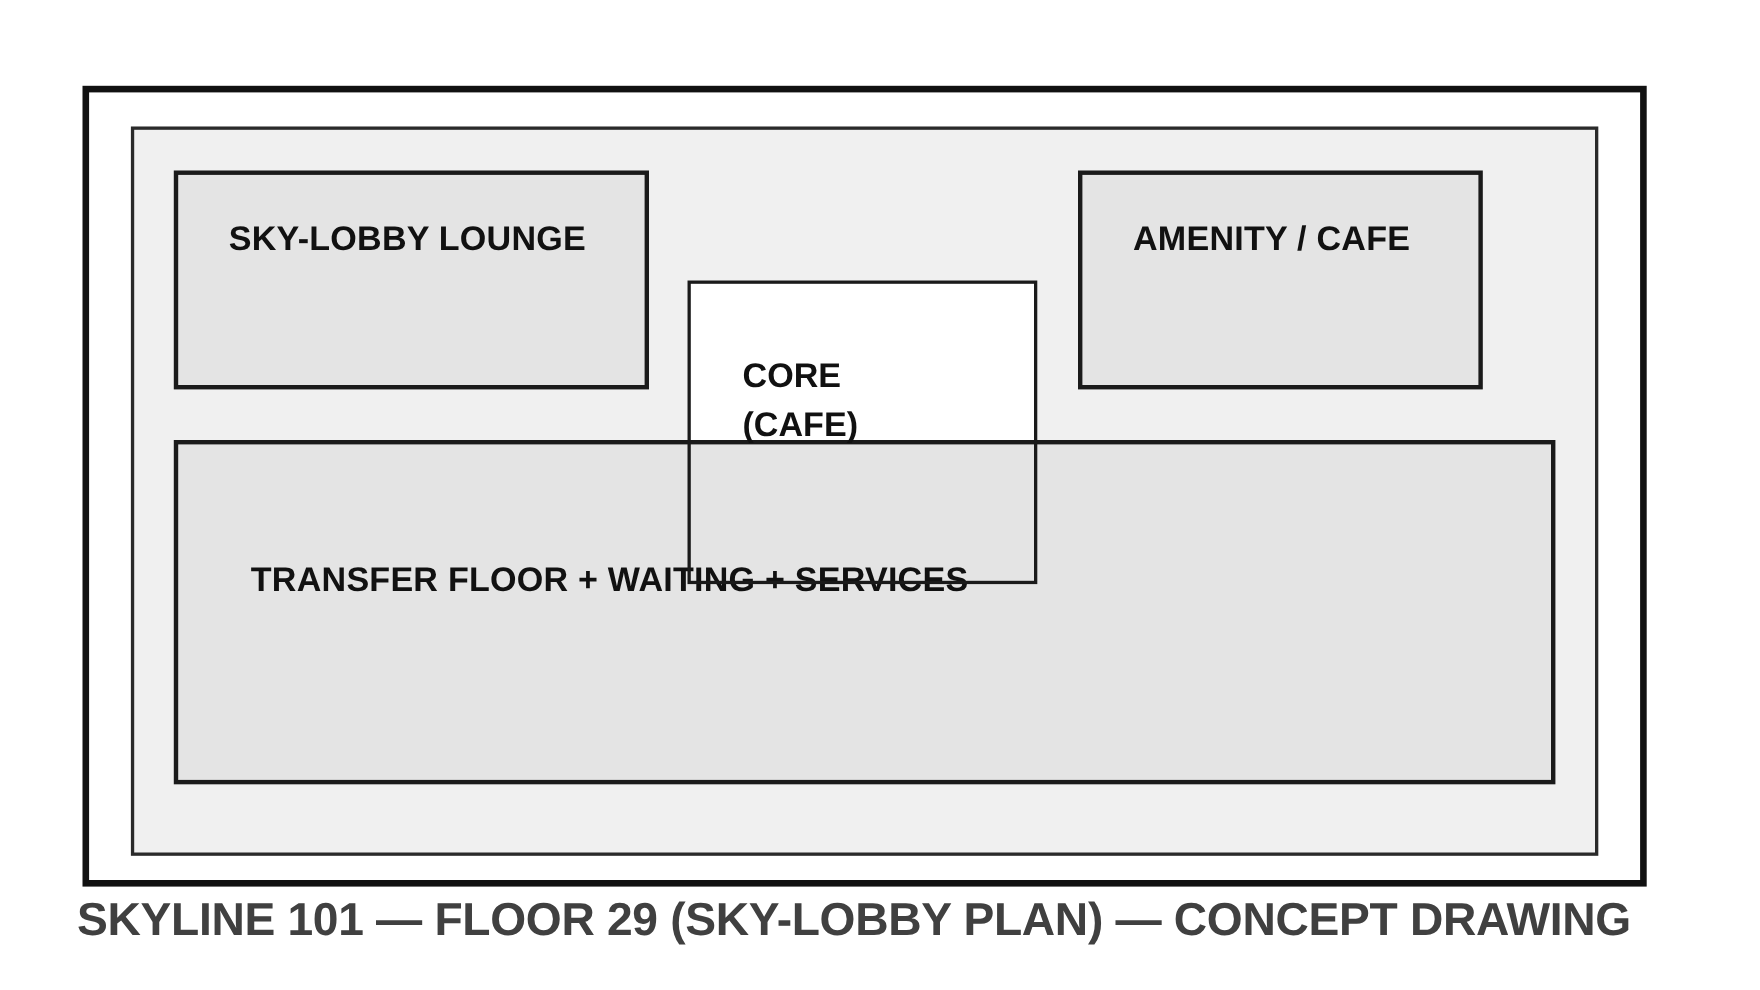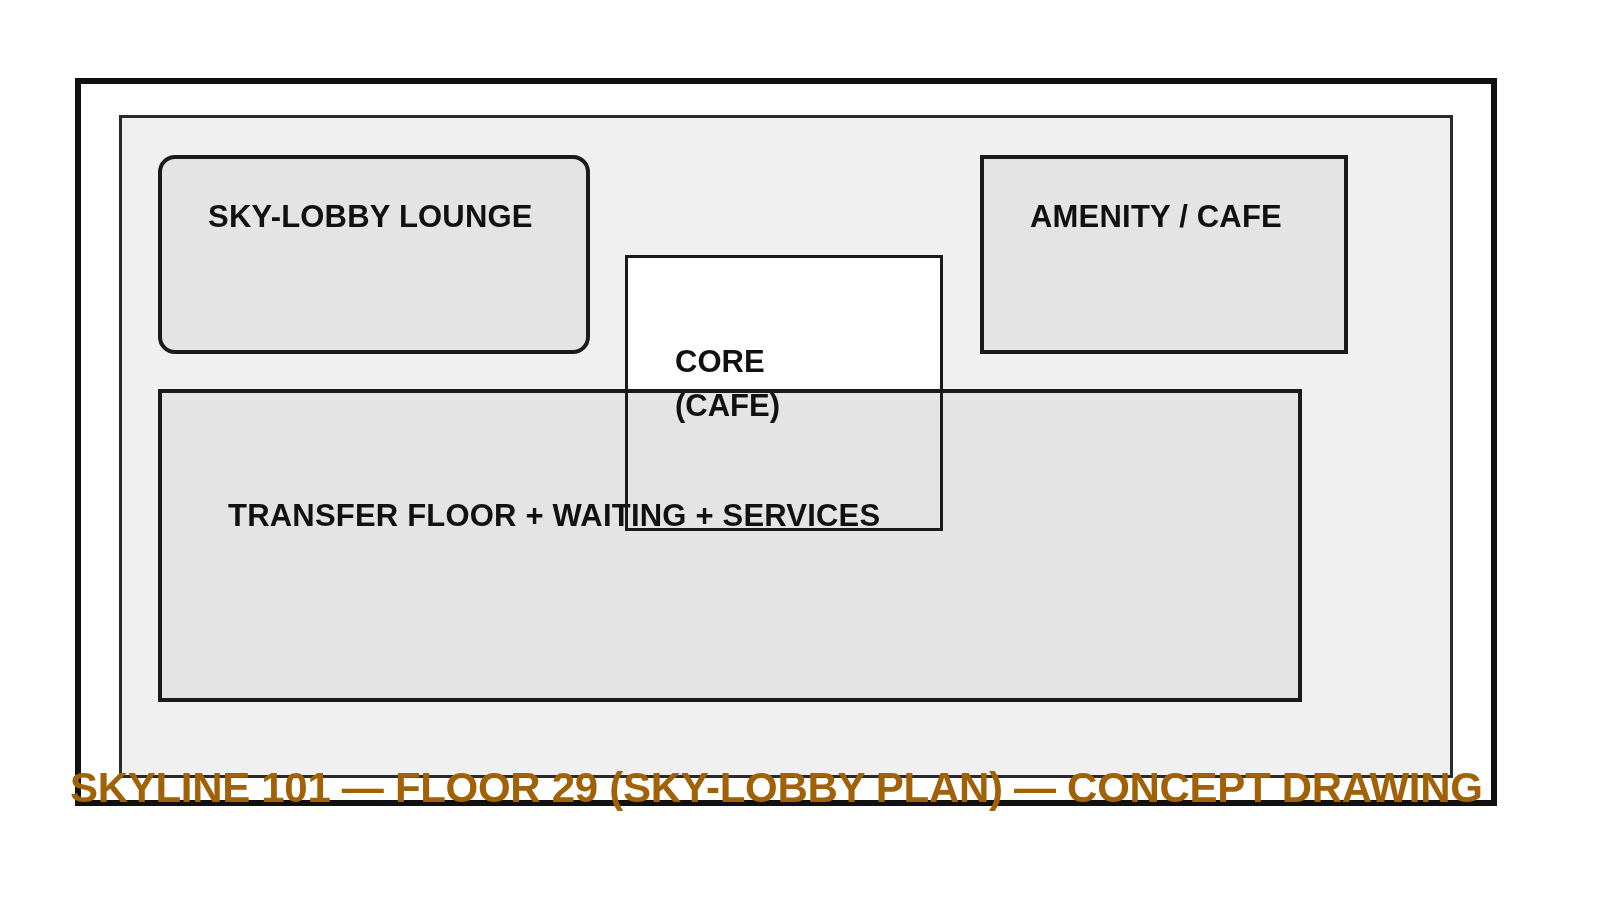--- a/index.html
+++ b/index.html
@@ -59,21 +59,20 @@
     letter-spacing: 0.2px;
     white-space: nowrap;
   }
 
   
   .room-lounge {
     left: 158px;
     top: 155px;
     width: 432px;
     height: 199px;
-    border-radius: 17px;
   }
   .room-lounge .room-label {
     left: 46px;
     top: 40px;
     font-size: 31px;
   }
 
   .room-amenity {
     left: 980px;
     top: 155px;
@@ -81,22 +80,22 @@
     height: 199px;
   }
   .room-amenity .room-label {
     left: 46px;
     top: 40px;
     font-size: 31px;
   }
 
   .room-transfer {
     left: 158px;
-    top: 389px;
-    width: 1144px;
+    top: 400px;
+    width: 1256px;
     height: 313px;
   }
   .room-transfer .room-label {
     left: 66px;
     top: 105px;
     font-size: 31px;
   }
 
   
   .core-fill {
@@ -130,33 +129,33 @@
     line-height: 44px;
     color: #111111;
     white-space: nowrap;
   }
   .core-label span { display: block; }
 
   
   .caption {
     position: absolute;
     left: 70px;
-    top: 764px;
+    top: 812px;
     font-size: 42px;
     font-weight: bold;
-    color: #a16207;
+    color: #404040;
     letter-spacing: -0.3px;
     white-space: nowrap;
   }
 
   
   .layer-fill     { z-index: 2; }
   .layer-rooms    { z-index: 3; }
   .layer-stroke   { z-index: 4; }
-  .layer-corelbl  { z-index: 3; margin-top: 20px; }
+  .layer-corelbl  { z-index: 3; }
 </style>
 </head>
 <body>
 
 <div id="stage">
 
   <div class="outer-frame"></div>
 
   <div class="floor-plate"></div>
 

